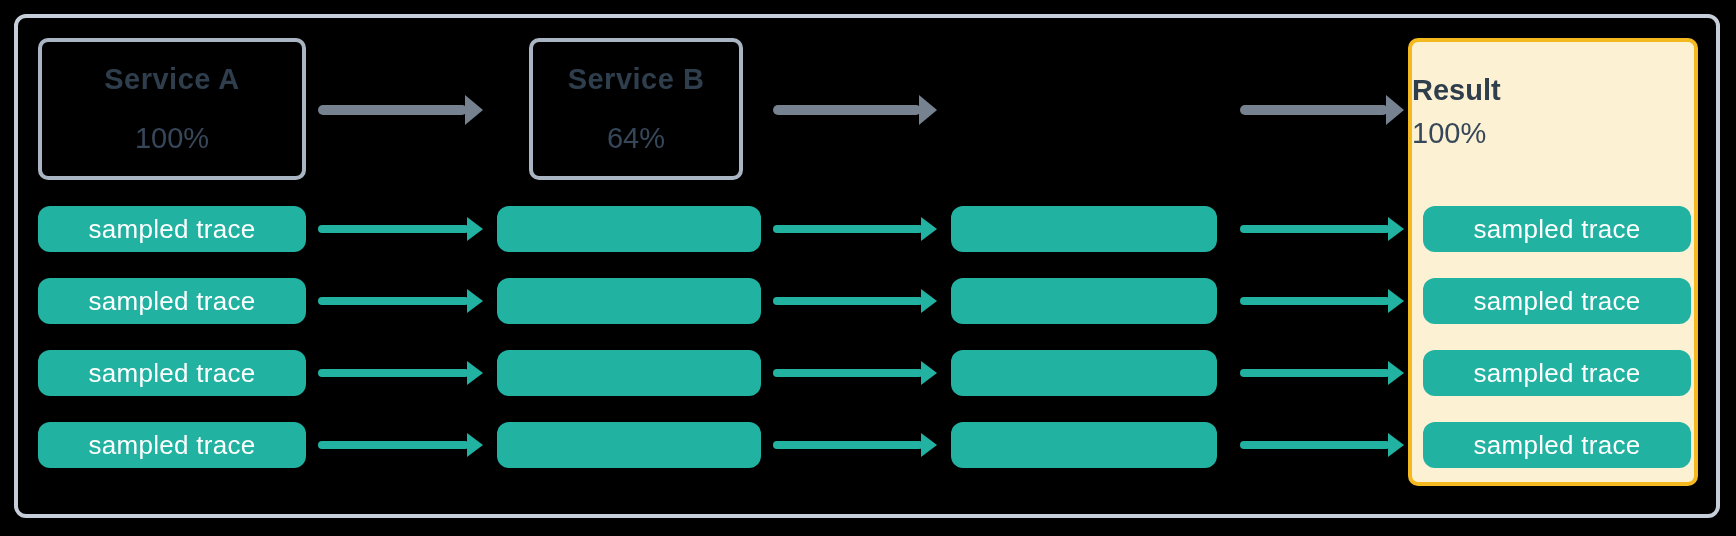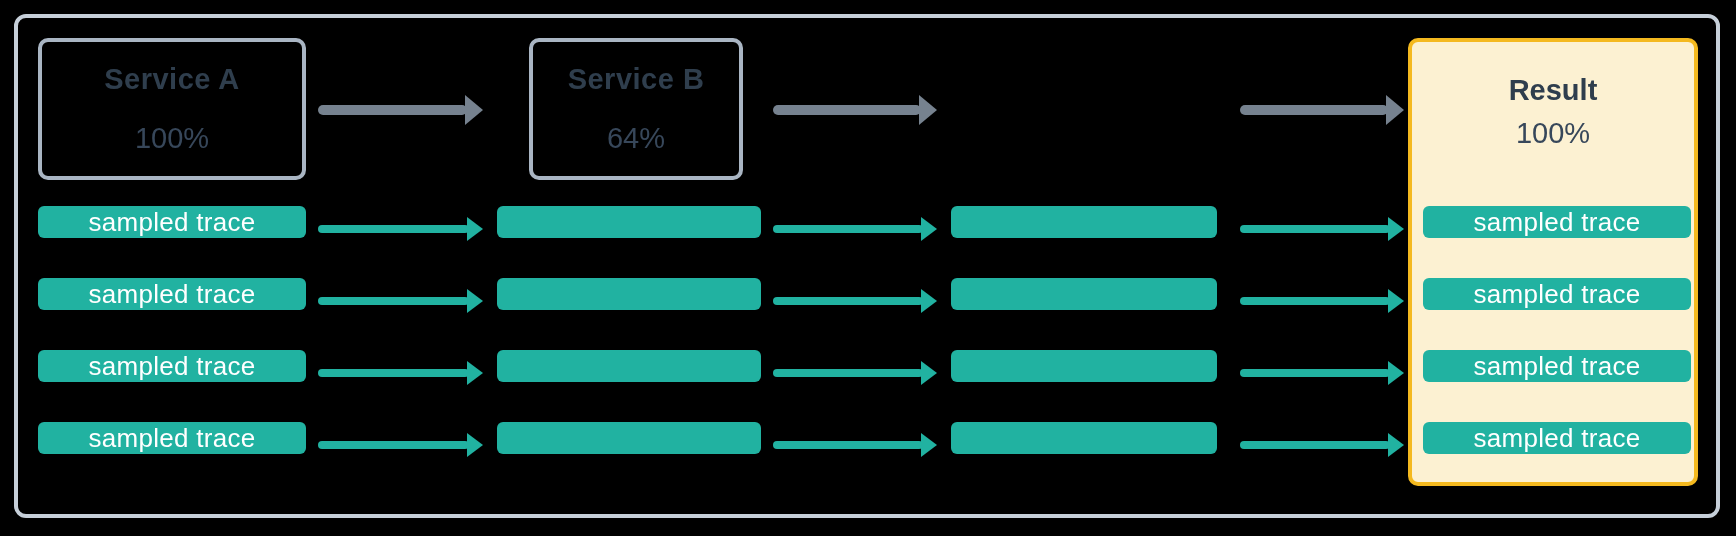--- a/index.html
+++ b/index.html
@@ -52,32 +52,32 @@
     left: 1408px; top: 38px;
     width: 290px; height: 448px;
     background: #FCF1D2;
     border: 4px solid #F4B91F;
     border-radius: 10px;
   }
   .result-title {
     position: absolute;
     left: 0; top: 0; width: 100%; height: 140px;
     display: flex; flex-direction: column;
-    align-items: center; justify-content: center;
+    justify-content: center;
     gap: 10px;
   }
   .result-name { font-size: 29px; font-weight: 700; color: #2F3E4D; }
   .result-rate { font-size: 29px; font-weight: 500; color: #37475A; }
 
   
   .bar {
     position: absolute;
-    height: 32px;
+    height: 46px;
     background: #21B2A1;
-    border-radius: 6px;
+    border-radius: 12px;
     display: flex; align-items: center; justify-content: center;
     color: #FFFFFF; font-size: 26px; font-weight: 500;
     letter-spacing: 0.3px;
   }
   .col-a { left: 38px;  width: 268px; }
   .col-b { left: 497px; width: 264px; }
   .col-c { left: 951px; width: 266px; }
   .r1 { top: 206px; } .r2 { top: 278px; } .r3 { top: 350px; } .r4 { top: 422px; }
 
   .result-bar { left: 11px; width: 268px; }

